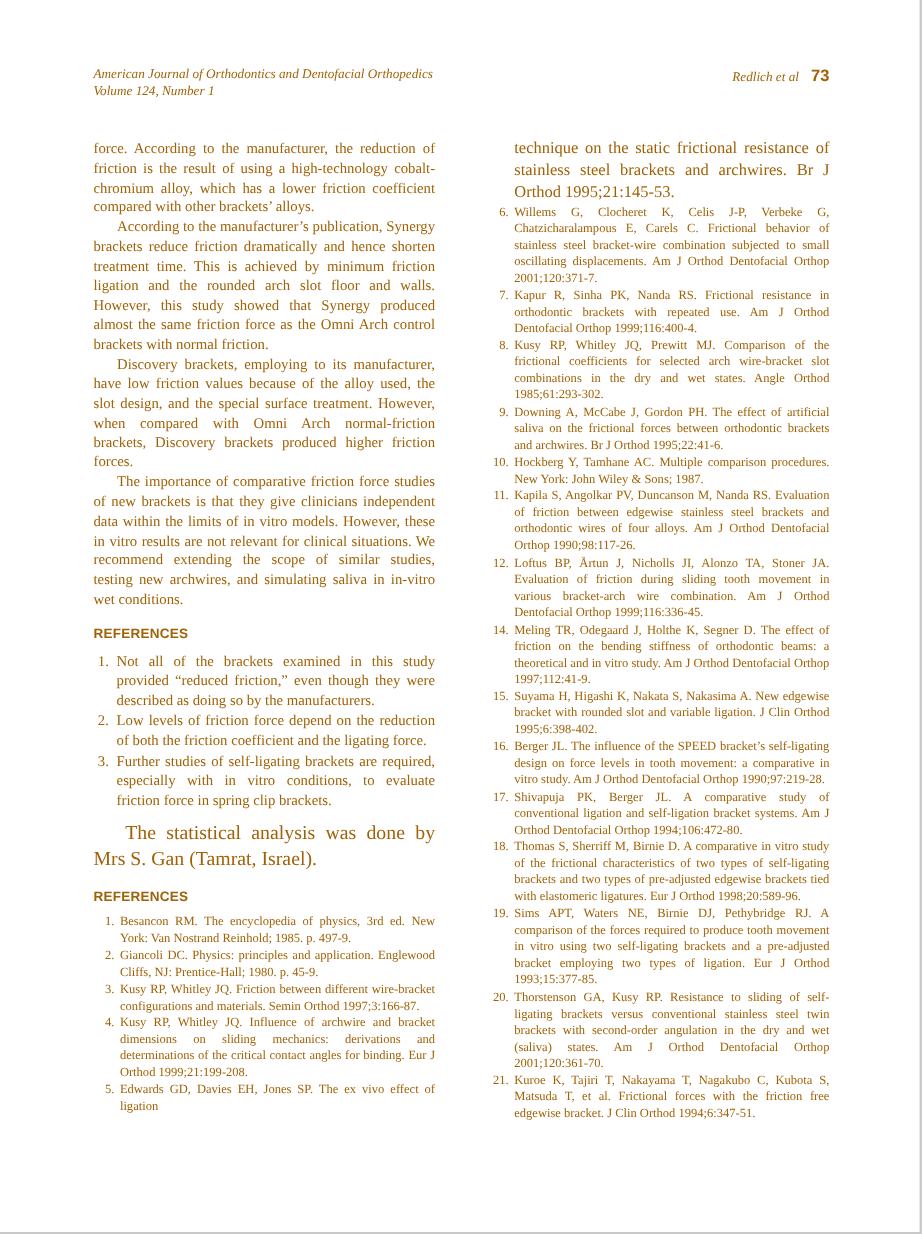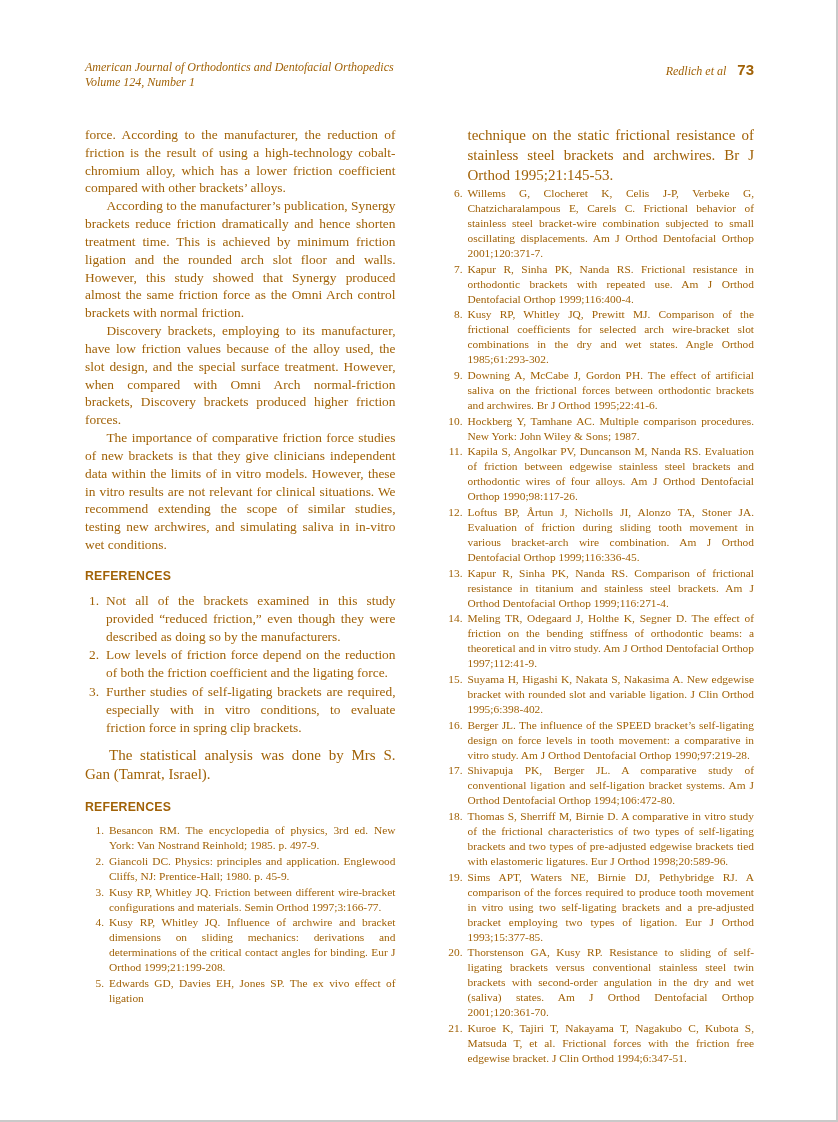--- a/index.html
+++ b/index.html
@@ -78,21 +78,21 @@
     margin-bottom: 1px;
   }
   .concl-item .num {
     flex: 0 0 14px;
     text-align: right;
     margin-right: 7px;
   }
   .concl-item .txt { flex: 1; }
 
   .ack-par {
-    font-size: 15px;
+    font-size: 18px;
     line-height: 1.33;
     text-align: justify;
     text-indent: 1.6em;
     margin: 9px 0 0 0;
   }
 
   
   .ref-item {
     display: flex;
     align-items: flex-start;
@@ -162,21 +162,21 @@
       <div class="ref-item">
         <span class="num">1.</span>
         <span class="txt">Besancon RM. The encyclopedia of physics, 3rd ed. New York: Van Nostrand Reinhold; 1985. p. 497-9.</span>
       </div>
       <div class="ref-item">
         <span class="num">2.</span>
         <span class="txt">Giancoli DC. Physics: principles and application. Englewood Cliffs, NJ: Prentice-Hall; 1980. p. 45-9.</span>
       </div>
       <div class="ref-item">
         <span class="num">3.</span>
-        <span class="txt">Kusy RP, Whitley JQ. Friction between different wire-bracket configurations and materials. Semin Orthod 1997;3:166-77.</span>
+        <span class="txt">Kusy RP, Whitley JQ. Friction between different wire-bracket configurations and materials. Semin Orthod 1997;3:166-87.</span>
       </div>
       <div class="ref-item">
         <span class="num">4.</span>
         <span class="txt">Kusy RP, Whitley JQ. Influence of archwire and bracket dimensions on sliding mechanics: derivations and determinations of the critical contact angles for binding. Eur J Orthod 1999;21:199-208.</span>
       </div>
       <div class="ref-item">
         <span class="num">5.</span>
         <span class="txt">Edwards GD, Davies EH, Jones SP. The ex vivo effect of ligation</span>
       </div>
     </div>
@@ -206,24 +206,20 @@
       </div>
       <div class="ref-item">
         <span class="num">11.</span>
         <span class="txt">Kapila S, Angolkar PV, Duncanson M, Nanda RS. Evaluation of friction between edgewise stainless steel brackets and orthodontic wires of four alloys. Am J Orthod Dentofacial Orthop 1990;98:117-26.</span>
       </div>
       <div class="ref-item">
         <span class="num">12.</span>
         <span class="txt">Loftus BP, Årtun J, Nicholls JI, Alonzo TA, Stoner JA. Evaluation of friction during sliding tooth movement in various bracket-arch wire combination. Am J Orthod Dentofacial Orthop 1999;116:336-45.</span>
       </div>
       <div class="ref-item">
-        <span class="num">13.</span>
-        <span class="txt">Kapur R, Sinha PK, Nanda RS. Comparison of frictional resistance in titanium and stainless steel brackets. Am J Orthod Dentofacial Orthop 1999;116:271-4.</span>
-      </div>
-      <div class="ref-item">
         <span class="num">14.</span>
         <span class="txt">Meling TR, Odegaard J, Holthe K, Segner D. The effect of friction on the bending stiffness of orthodontic beams: a theoretical and in vitro study. Am J Orthod Dentofacial Orthop 1997;112:41-9.</span>
       </div>
       <div class="ref-item">
         <span class="num">15.</span>
         <span class="txt">Suyama H, Higashi K, Nakata S, Nakasima A. New edgewise bracket with rounded slot and variable ligation. J Clin Orthod 1995;6:398-402.</span>
       </div>
       <div class="ref-item">
         <span class="num">16.</span>
         <span class="txt">Berger JL. The influence of the SPEED bracket’s self-ligating design on force levels in tooth movement: a comparative in vitro study. Am J Orthod Dentofacial Orthop 1990;97:219-28.</span>

